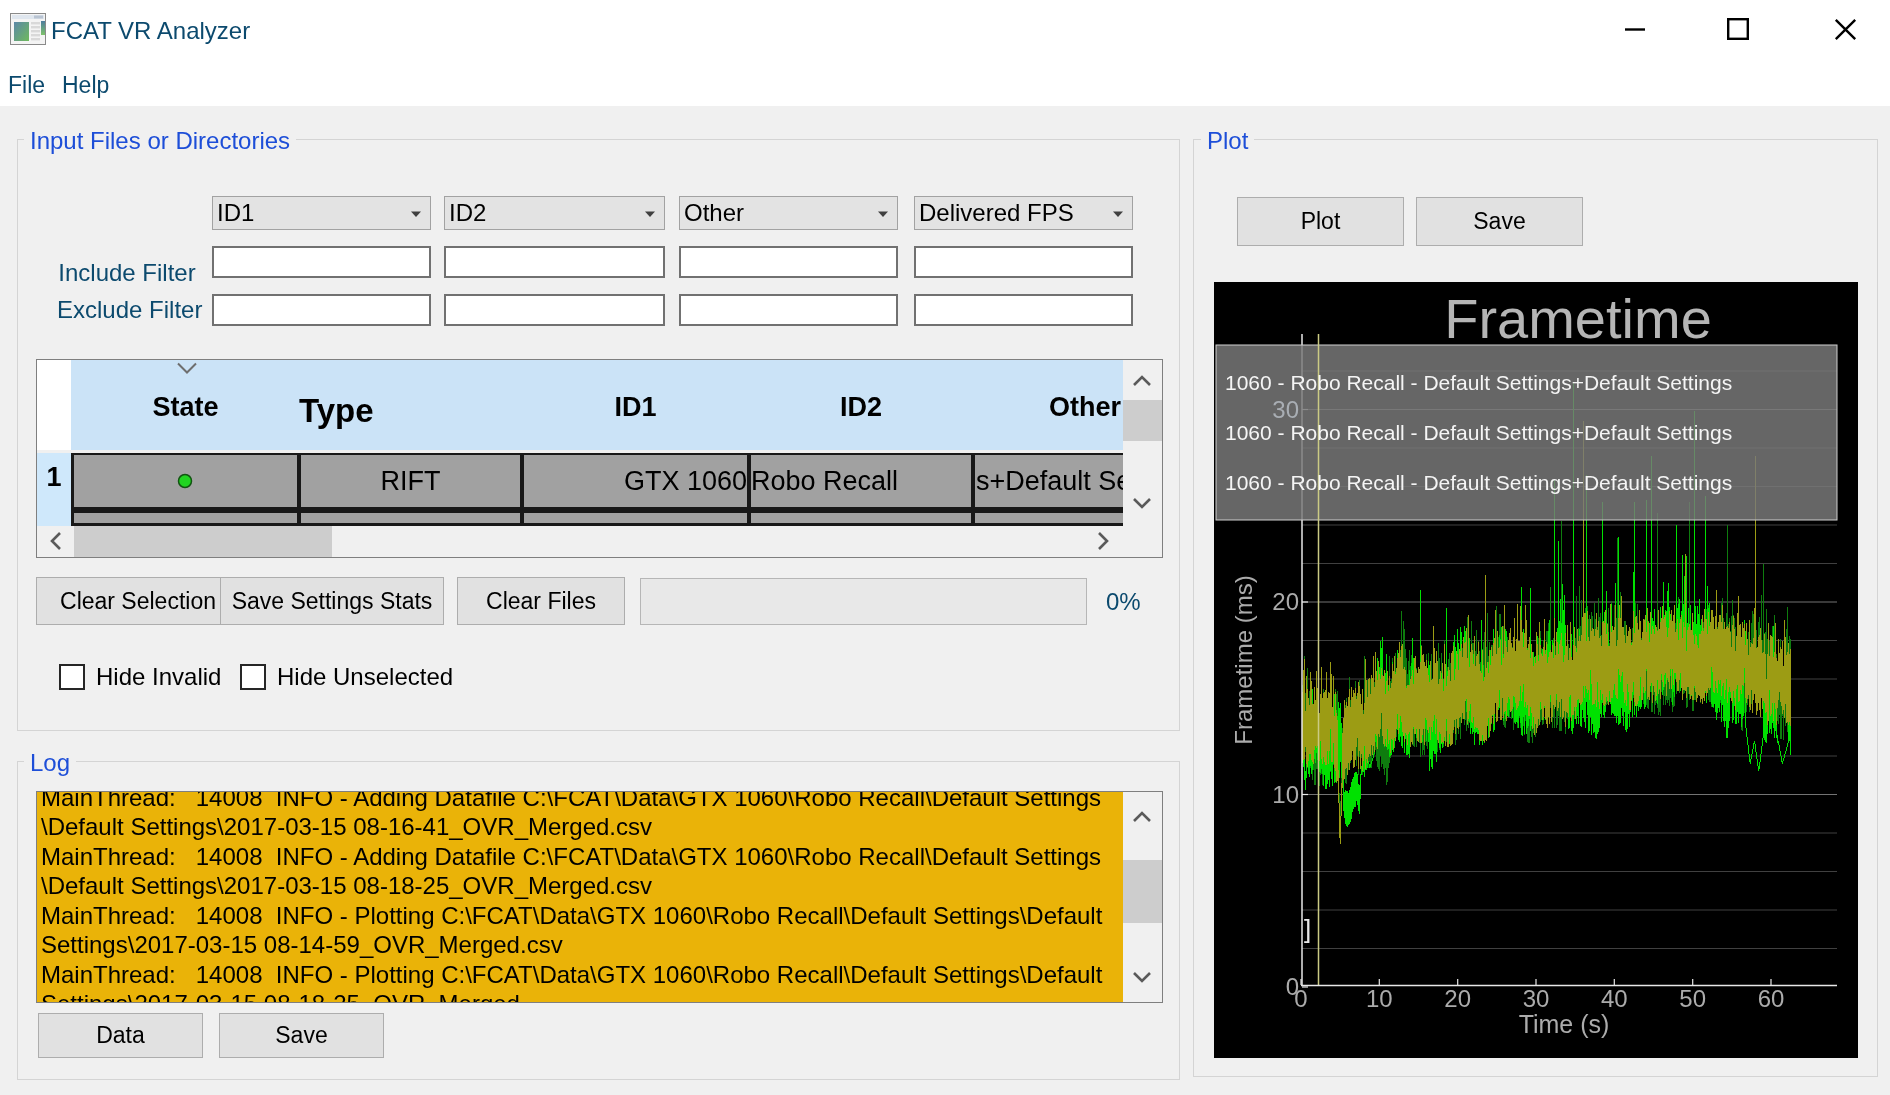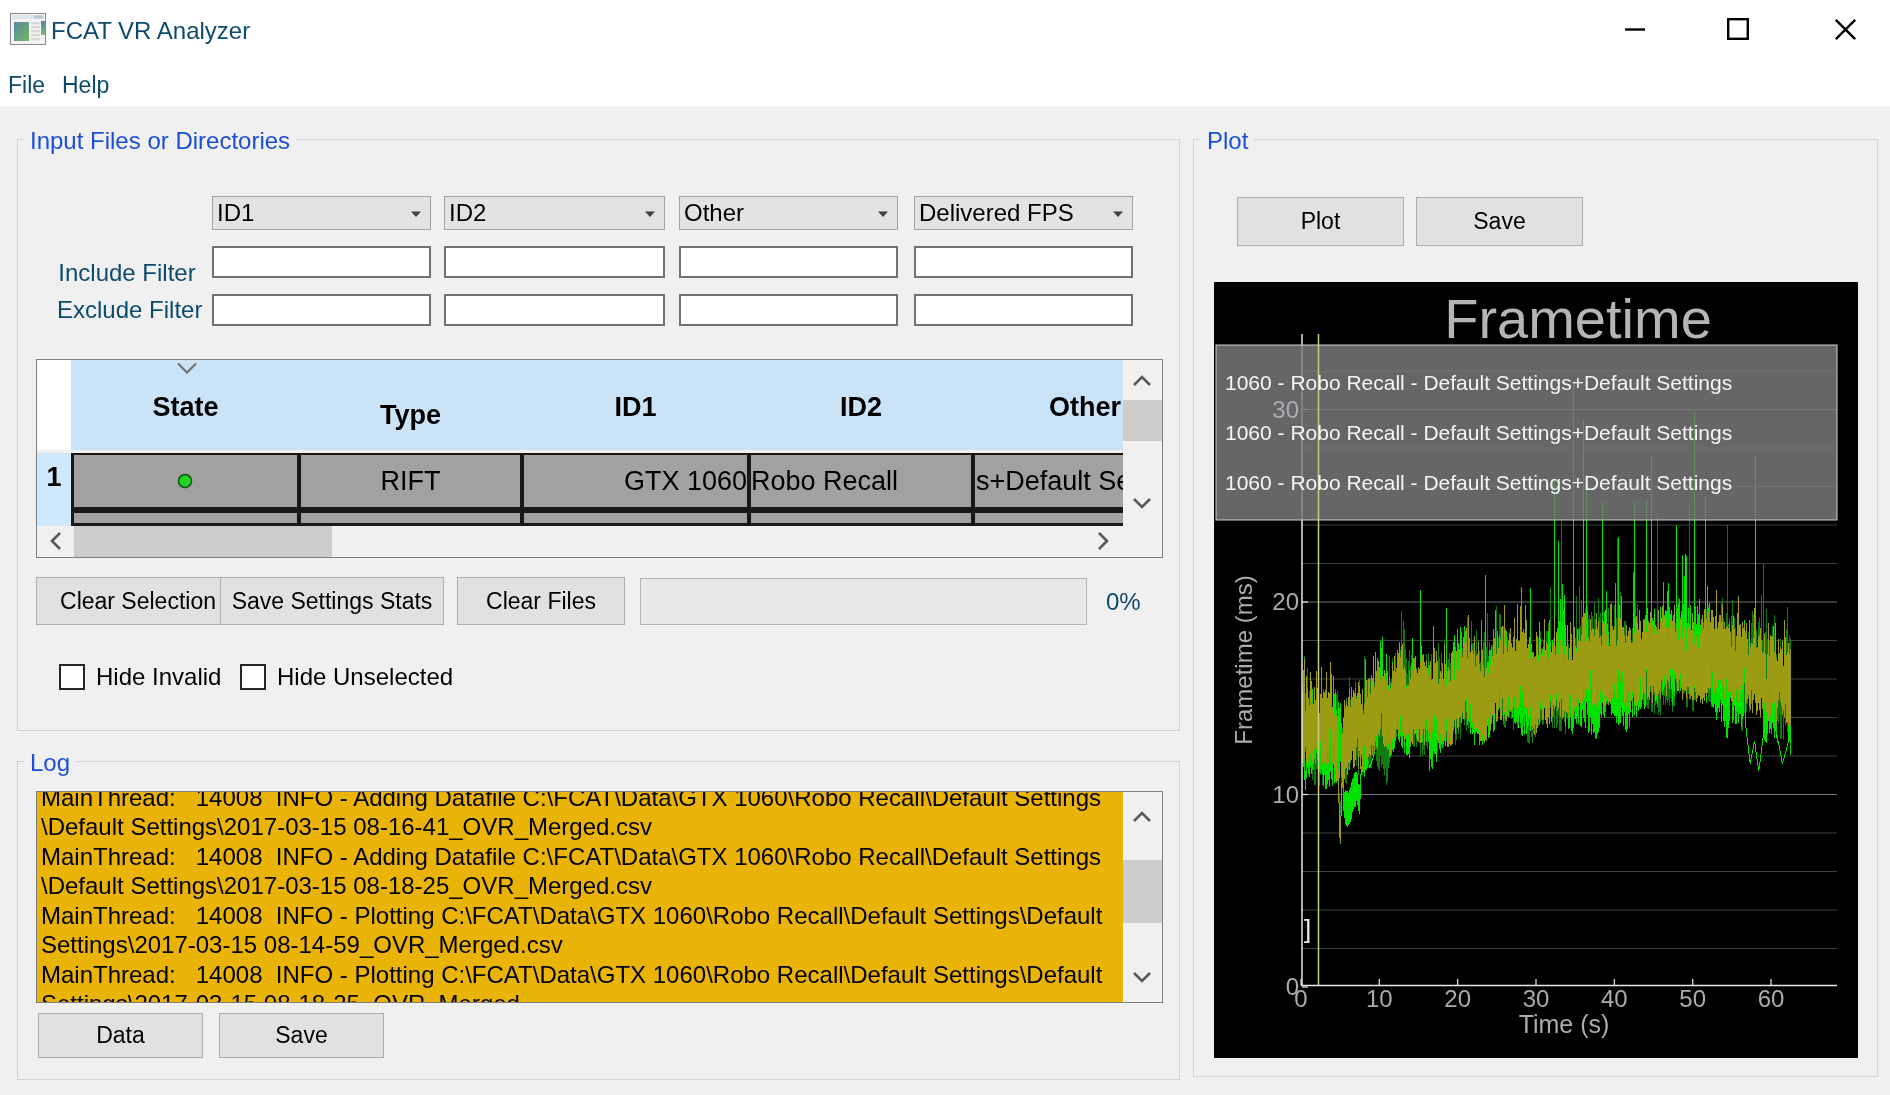--- a/index.html
+++ b/index.html
@@ -80,21 +80,21 @@
 <div class="inp" style="left:679px;top:246px;width:219px;height:32px"></div>
 <div class="inp" style="left:679px;top:294px;width:219px;height:32px"></div>
 <div class="inp" style="left:914px;top:246px;width:219px;height:32px"></div>
 <div class="inp" style="left:914px;top:294px;width:219px;height:32px"></div>
 <div class="abs" style="left:36px;top:359px;width:1127px;height:199px;border:1px solid #7f7f7f;background:#f0f0f0;overflow:hidden">
 <div class="abs" style="left:0px;top:0px;width:34px;height:90px;background:#ffffff"></div>
 <div class="abs" style="left:34px;top:0px;width:1052px;height:90px;background:#cbe3f7"></div>
 <div class="abs" style="left:0px;top:93px;width:34px;height:73px;background:#cfe8fb"></div>
 <div class="abs" style="left:6px;top:102px;width:22px;text-align:center;font-size:27px;font-weight:bold">1</div>
 <div class="abs" style="left:35px;top:32px;width:227px;text-align:center;font-size:27px;font-weight:bold">State</div>
-<div class="abs" style="left:262px;top:40px;width:223px;text-align:center;font-size:27px;font-weight:bold">Type</div>
+<div class="abs" style="left:262px;top:32px;width:223px;text-align:left;font-size:33px;font-weight:bold">Type</div>
 <div class="abs" style="left:485px;top:32px;width:227px;text-align:center;font-size:27px;font-weight:bold">ID1</div>
 <div class="abs" style="left:712px;top:32px;width:224px;text-align:center;font-size:27px;font-weight:bold">ID2</div>
 <div class="abs" style="left:973px;top:32px;width:150px;text-align:center;font-size:27px;font-weight:bold">Other</div>
 <svg class="abs" style="left:135px;top:2px" width="30" height="14">
       <path d="M6 1.5 L15 10.5 L24 1.5" fill="none" stroke="#6e6e6e" stroke-width="2"></path>
     </svg>
 <div class="abs" style="left:34px;top:93px;width:1052px;height:73px;background:#181818"></div>
 <div class="abs" style="left:37px;top:95px;width:223px;height:52px;background:#a1a1a1;overflow:hidden"></div>
 <div class="abs" style="left:264px;top:95px;width:219px;height:52px;background:#a1a1a1;overflow:hidden"></div>
 <div class="abs" style="left:487px;top:95px;width:223px;height:52px;background:#a1a1a1;overflow:hidden"></div>

